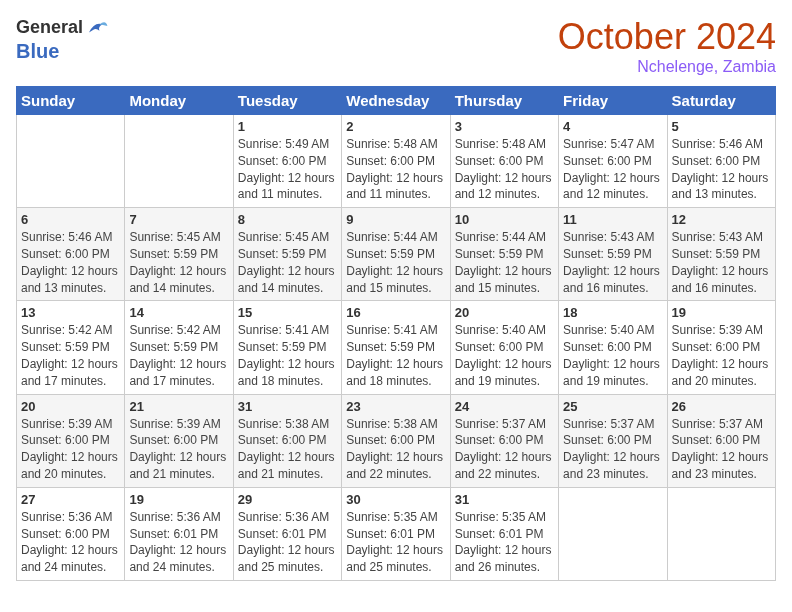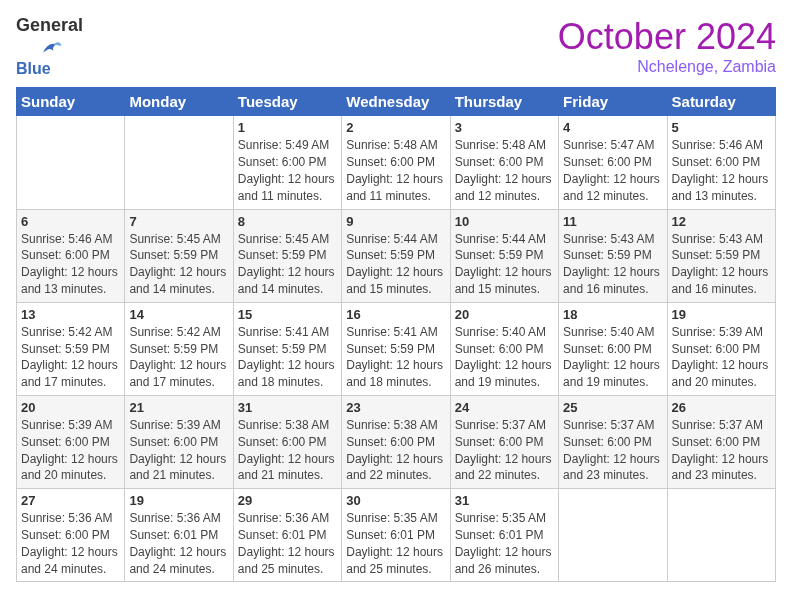--- a/index.html
+++ b/index.html
@@ -24,36 +24,36 @@
       display: flex;
       flex-direction: column;
       line-height: 1.1;
     }
     .logo-general {
       font-size: 18px;
       font-weight: bold;
       color: #333;
     }
     .logo-blue {
-      font-size: 16px;
+      font-size: 20px;
       font-weight: bold;
       color: #3a6abf;
     }
     .logo-icon {
       width: 24px;
       height: 24px;
       margin-left: 2px;
     }
     .title-block {
       text-align: right;
     }
     .month-title {
       font-size: 36px;
       font-weight: normal;
-      color: #a21caf;
+      color: #c2410c;
     }
     .subtitle {
       font-size: 16px;
       color: #8b5cf6;
     }
     .calendar {
       width: 100%;
       border-collapse: collapse;
       font-size: 11px;
     }
@@ -97,21 +97,21 @@
     .calendar thead tr th {
       background: #3a6abf;
     }
   </style>
 </head>
 <body>
 
 <div class="header">
   <div class="logo">
     <div class="logo-text">
-      <span style="display:flex;align-items:center;flex-direction:column;">
+      <span style="display:flex;align-items:center;">
         <span class="logo-general">General</span>
         <svg class="logo-icon" viewBox="0 0 30 25" fill="none" xmlns="http://www.w3.org/2000/svg">
           <path d="M5 18 Q12 4 22 8 Q16 10 18 16 Q14 12 10 15 Z" fill="#3a6abf"></path>
           <path d="M18 8 Q26 2 28 10 Q22 8 18 8Z" fill="#6aacdf"></path>
         </svg>
       </span>
       <span class="logo-blue">Blue</span>
     </div>
   </div>
   <div class="title-block">

